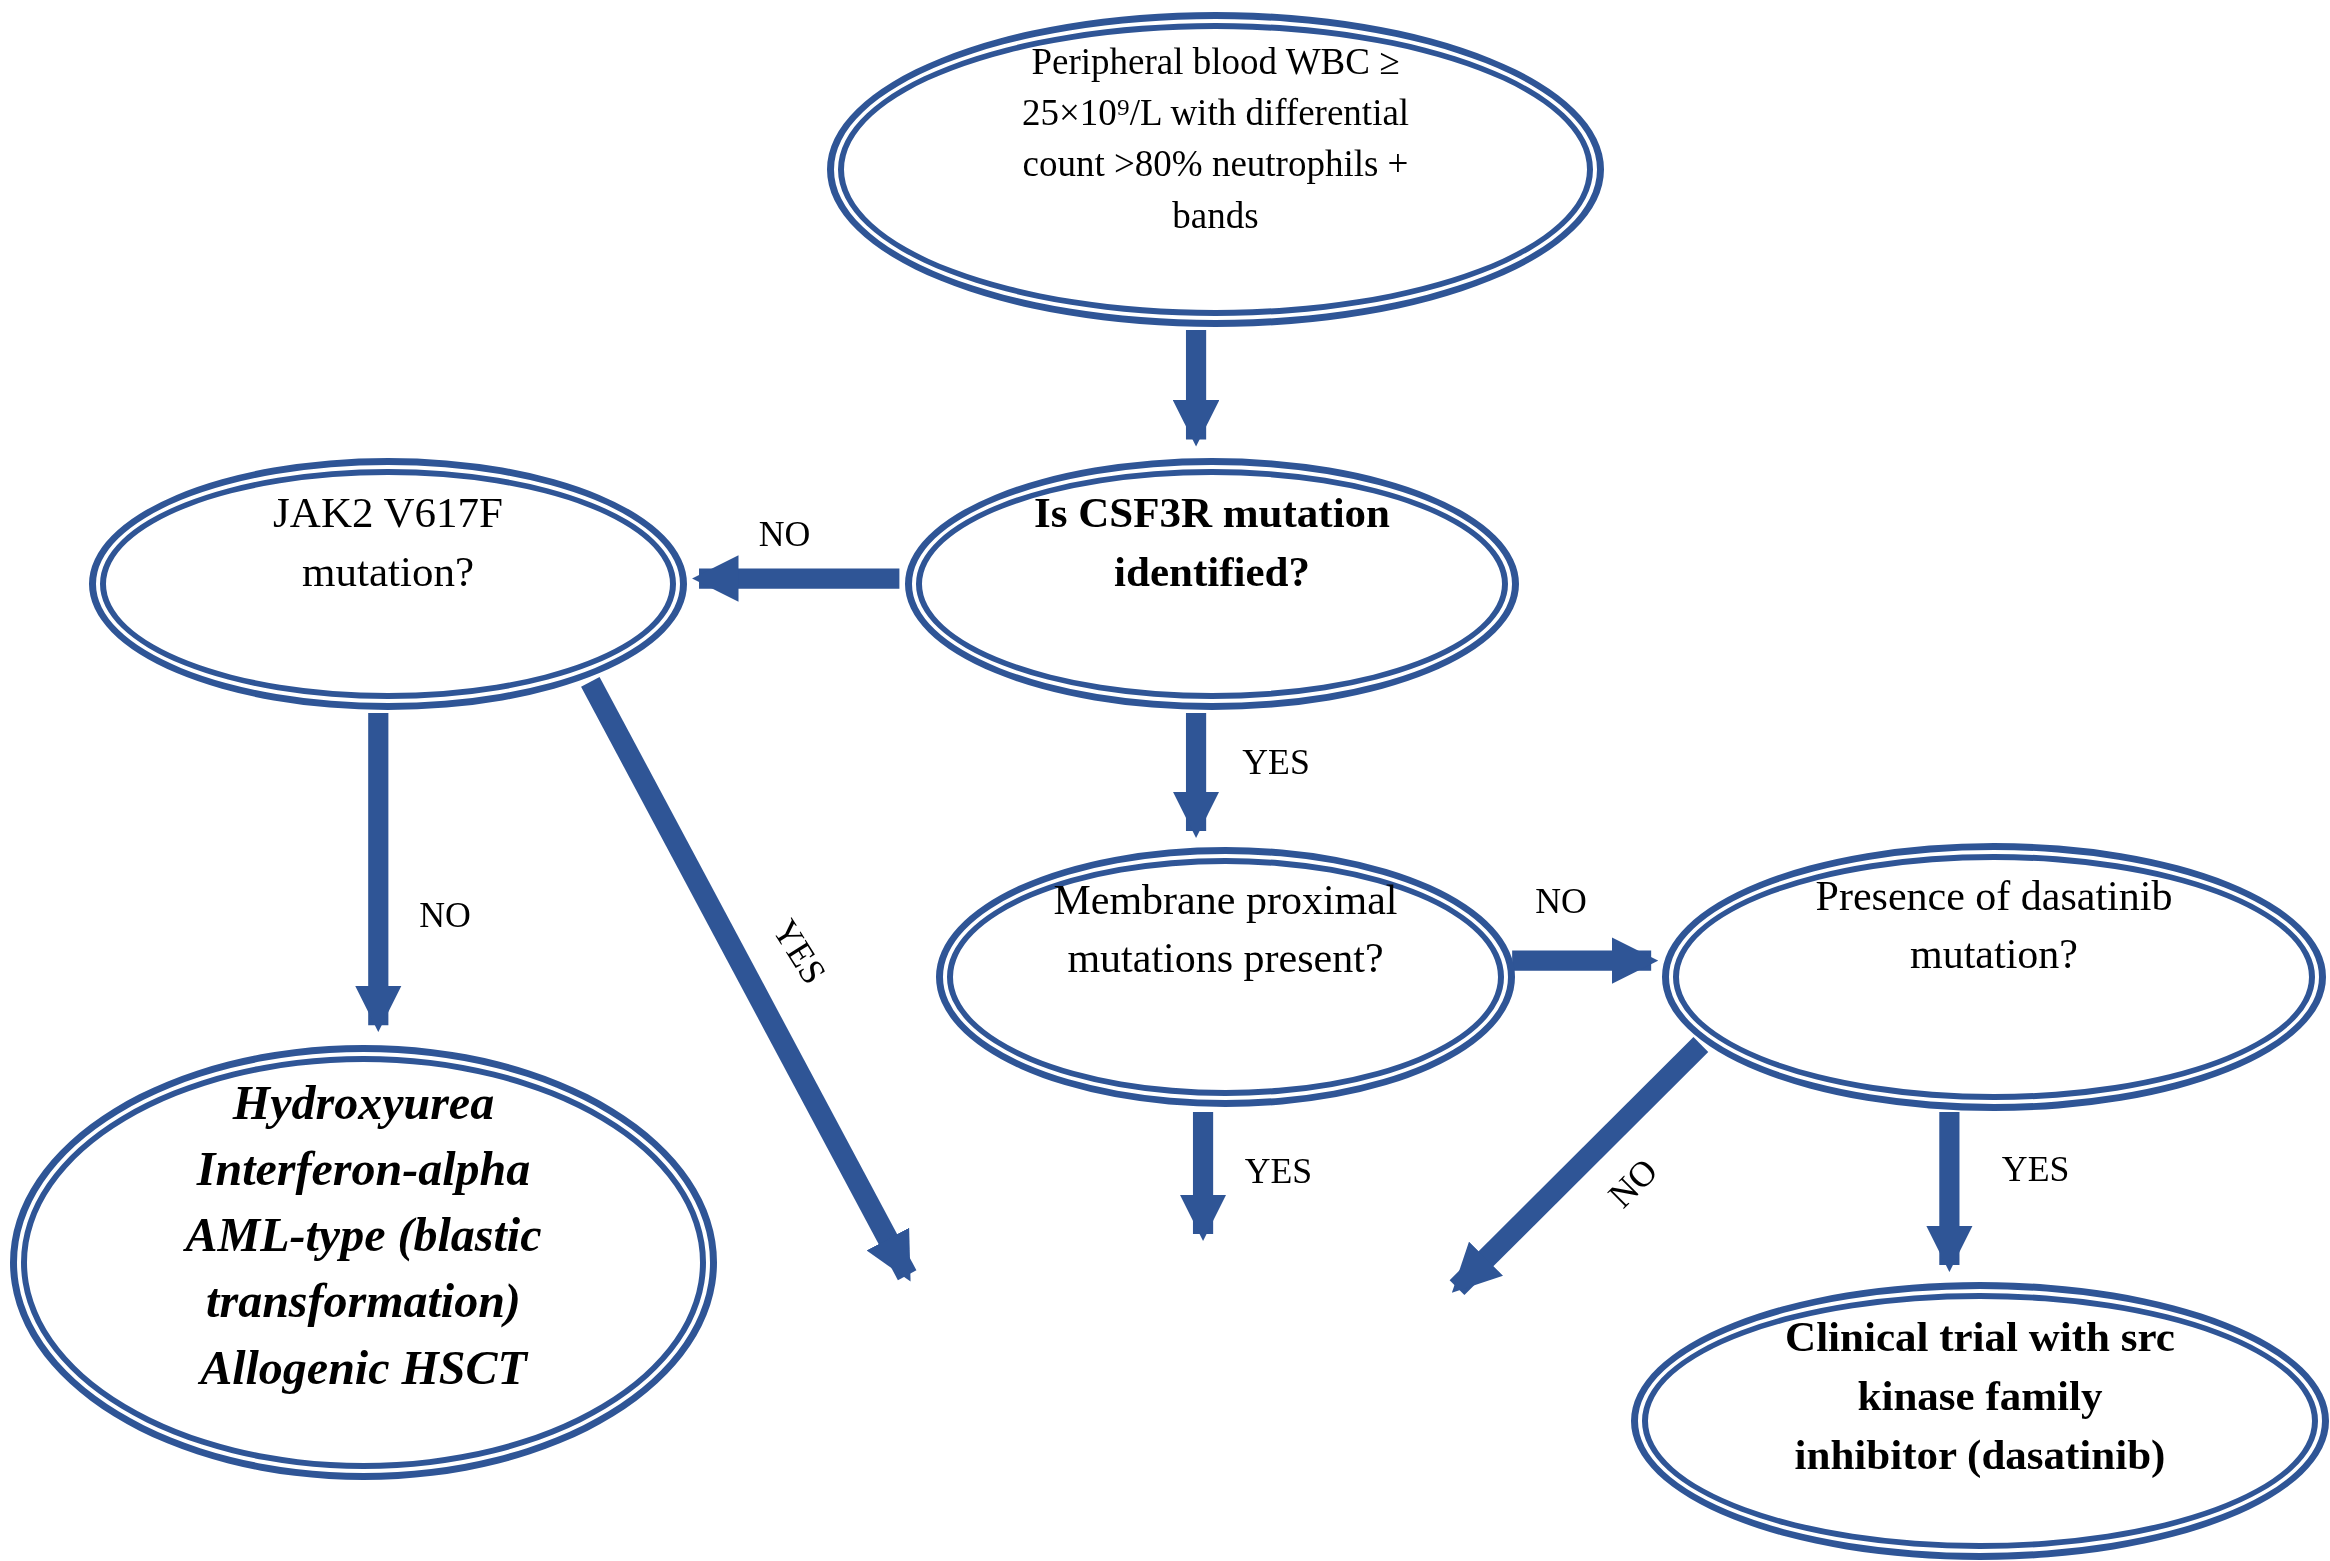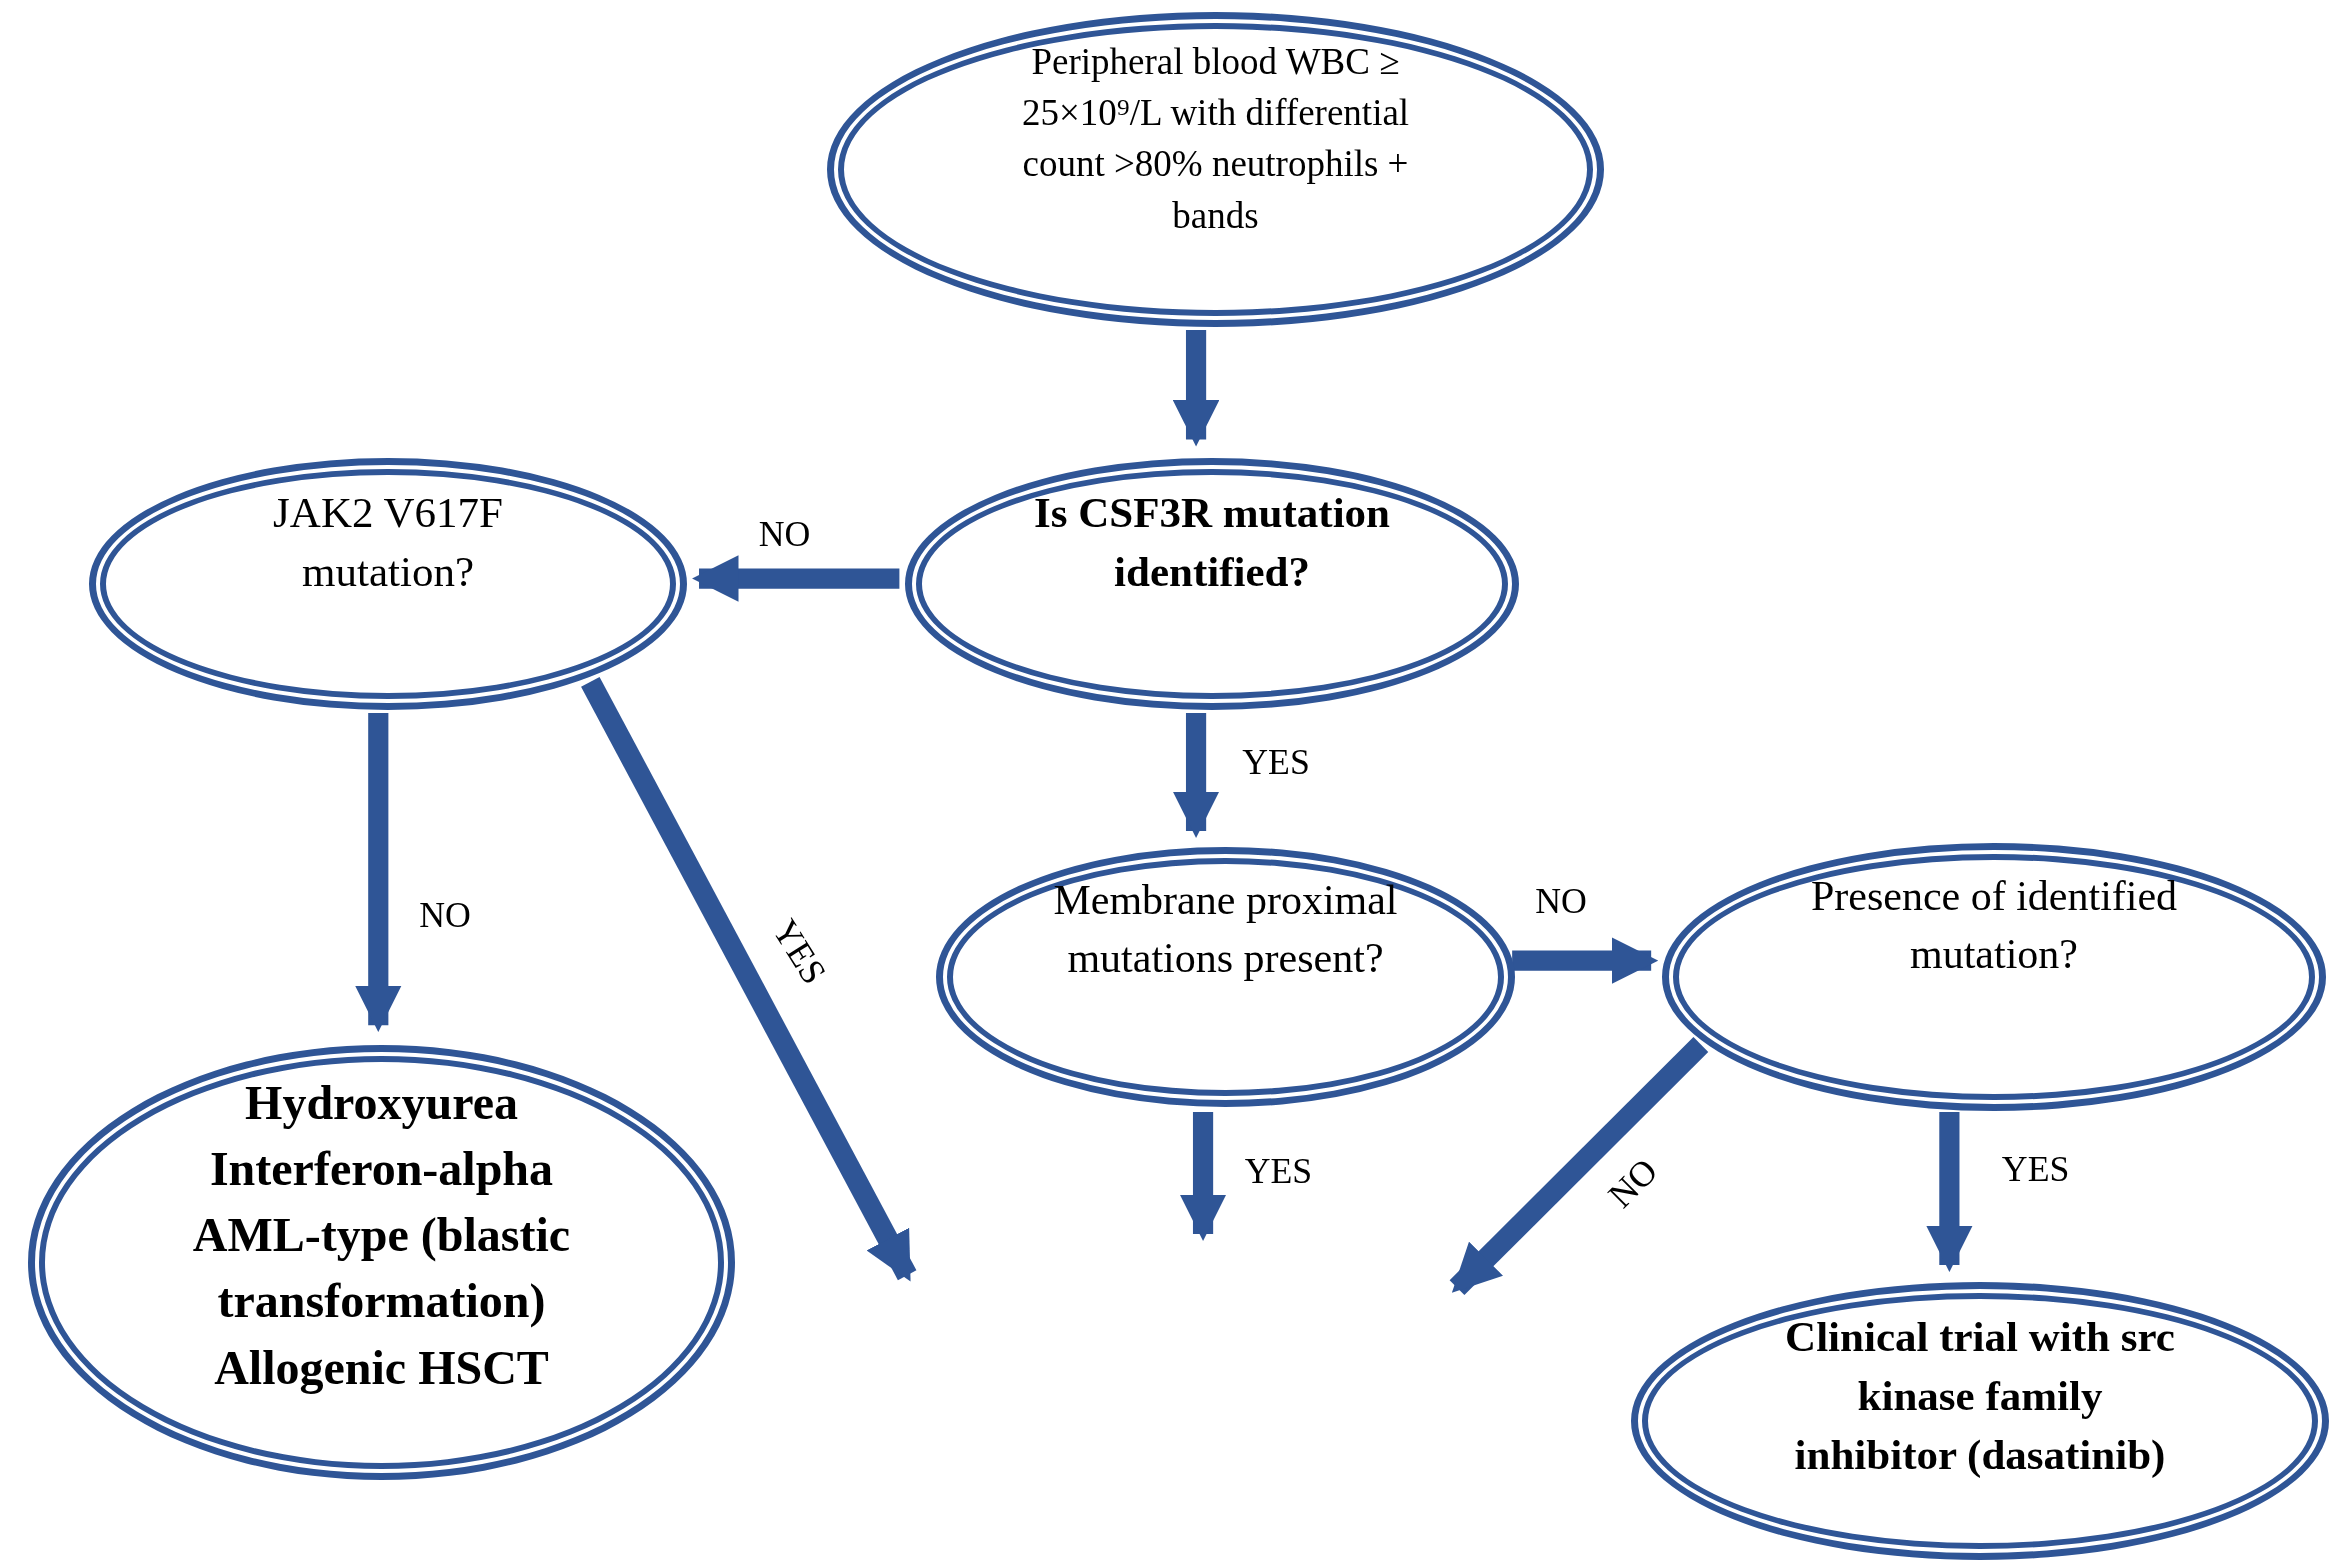--- a/index.html
+++ b/index.html
@@ -63,21 +63,21 @@
   #node-start      {left:827px; top:11.7px;   width:777px; height:315px;}
   #node-start      .node-label{font-size:37px;}
   #node-csf3r      {left:905px; top:458px;  width:614px;  height:252px;}
   #node-csf3r      .node-label{font-size:43px;}
   #node-jak2       {left:89px;  top:458px;  width:598px;  height:252px;}
   #node-jak2       .node-label{font-size:43px;}
   #node-membrane   {left:936px; top:847px; width:579px;  height:260px;}
   #node-membrane   .node-label{font-size:42px;}
   #node-truncation {left:1662px; top:843px; width:664px;  height:268px;}
   #node-truncation .node-label{font-size:42px;}
-  #node-conventional{left:28px;  top:1045px; width:707px;  height:435px;}
+  #node-conventional{left:10px;  top:1045px; width:707px;  height:435px;font-style:italic;}
   #node-conventional.node .node-label{font-size:48px;}
   #node-jak-inhibitor{left:893px; top:1272px; width:664px; height:286px;}
   #node-jak-inhibitor .node-label{font-size:43px;}
   #node-src-inhibitor{left:1631px; top:1282px; width:698px; height:278px;}
   #node-src-inhibitor .node-label{font-size:43px;}
 </style>
 </head>
 <body>
 
 <div class="canvas">
@@ -141,21 +141,21 @@
 
   <div class="node" id="node-membrane">
     <div class="node-inner">
       <span class="node-label">Membrane proximal
 mutations present?</span>
     </div>
   </div>
 
   <div class="node" id="node-truncation">
     <div class="node-inner">
-      <span class="node-label">Presence of identified
+      <span class="node-label">Presence of dasatinib
 mutation?</span>
     </div>
   </div>
 
   <div class="node bold" id="node-conventional">
     <div class="node-inner">
       <span class="node-label">Hydroxyurea
 Interferon-alpha
 AML-type (blastic
 transformation)

